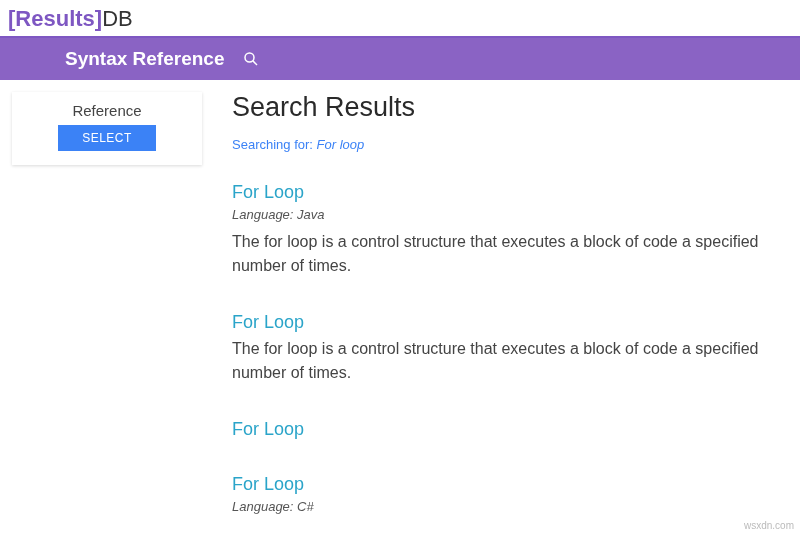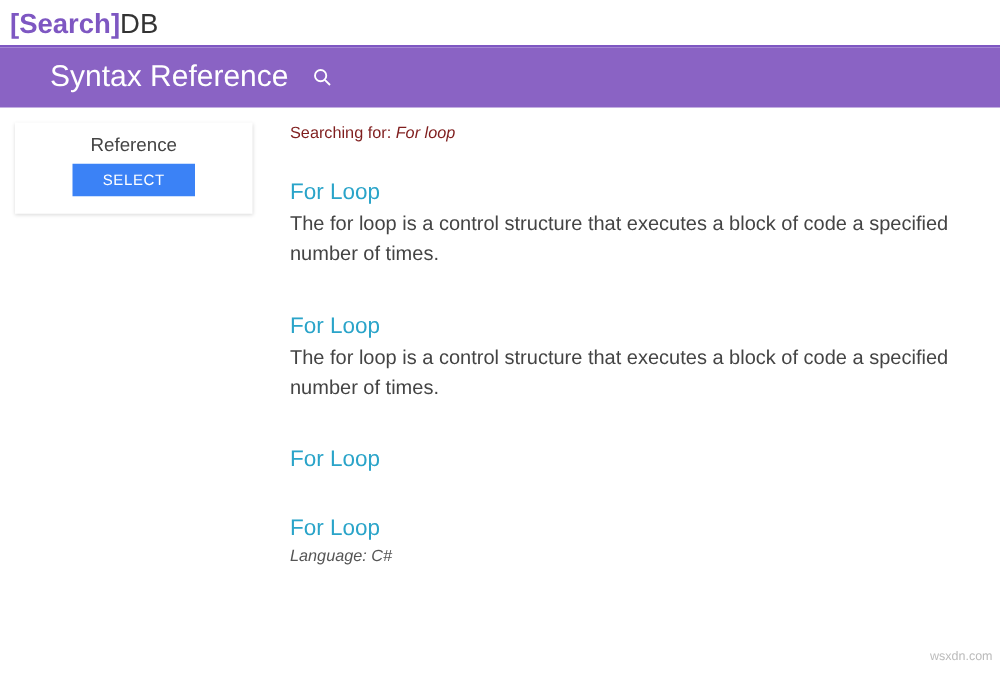--- a/index.html
+++ b/index.html
@@ -3,68 +3,70 @@
   <meta charset="utf-8">
   <style>
     * { margin: 0; padding: 0; box-sizing: border-box; }
     body { font-family: -apple-system, "Segoe UI", Helvetica, Arial, sans-serif; background: #fff; color: #333; width: 800px; }
     .header { padding: 6px 8px 4px; border-bottom: 2px solid #7e57c2; }
     .logo { font-size: 22px; font-weight: 400; color: #333; }
     .logo .bracket { color: #7e57c2; font-weight: 600; }
     .logo .syntax { color: #7e57c2; font-weight: 600; }
     .logo .db { color: #333; font-weight: 400; }
     .navbar { background: #8a63c4; color: #fff; display: flex; align-items: center; padding: 10px 40px; gap: 18px; }
-    .nav-title { font-size: 24px; font-weight: 400; }
+    .nav-title { font-size: 19px; font-weight: 700; margin-left: 25px; }
     .search-icon { display: inline-flex; width: 18px; height: 18px; color: #fff; }
     .content { display: flex; padding: 12px 0 0 0; gap: 30px; align-items: flex-start; }
     .sidebar { width: 190px; background: #fff; box-shadow: 0 1px 3px rgba(0,0,0,0.15); margin-left: 12px; text-align: center; padding: 10px 0 14px; }
     .sidebar-title { font-size: 15px; font-weight: 300; color: #444; margin-bottom: 6px; }
     .select-btn { background: #3b82f6; color: #fff; border: none; padding: 6px 24px; font-size: 12px; letter-spacing: 0.5px; cursor: pointer; font-weight: 400; }
     .main { flex: 1; padding: 0 20px 20px 0; }
     .page-title { font-size: 27px; font-weight: 300; color: #2a2a2a; margin-bottom: 14px; }
-    .search-for { font-size: 13px; color: #7f1d1d; margin-bottom: 30px; }
+    .search-for { font-size: 13px; color: #3b82f6; margin-bottom: 30px; }
     .search-for .term { font-style: italic; }
     .result { margin-bottom: 34px; }
     .result-title { color: #2aa4c9; font-size: 18px; font-weight: 400; margin-bottom: 4px; cursor: pointer; }
     .result-lang { font-style: italic; font-size: 13px; color: #555; margin-bottom: 8px; }
     .result-desc { font-size: 16px; color: #444; line-height: 1.5; }
     .watermark { position: absolute; right: 6px; top: 520px; font-size: 10px; color: #bbb; }
   </style>
 </head>
 <body>
 
 <div class="header">
   <span class="logo">
-    <span class="bracket">[</span><span class="syntax">Search</span><span class="bracket">]</span><span class="db">DB</span>
+    <span class="bracket">[</span><span class="syntax">Results</span><span class="bracket">]</span><span class="db">DB</span>
   </span>
 </div>
 
 <div class="navbar">
   <span class="nav-title">Syntax Reference</span>
   <span class="search-icon">
     <svg viewBox="0 0 24 24" fill="none" stroke="currentColor" stroke-width="2">
         <circle cx="10" cy="10" r="6"></circle>
         <line x1="20" y1="20" x2="14.5" y2="14.5"></line>
       </svg>
   </span>
 </div>
 
 <div class="content">
   <div class="sidebar">
     <div class="sidebar-title">Reference</div>
     <button class="select-btn">SELECT</button>
   </div>
 
   <div class="main">
+    <h1 class="page-title">Search Results</h1>
     <div class="search-for">
       <span>Searching for: </span><span class="term">For loop</span>
     </div>
 
     <div class="result">
       <div class="result-title">For Loop</div>
+      <div class="result-lang"><span>Language: </span><span>Java</span></div>
       <div class="result-desc">The for loop is a control structure that executes a block of code a specified number of times.</div>
     </div>
 
     <div class="result">
       <div class="result-title">For Loop</div>
       <div class="result-desc">The for loop is a control structure that executes a block of code a specified number of times.</div>
     </div>
 
     <div class="result">
       <div class="result-title">For Loop</div>

